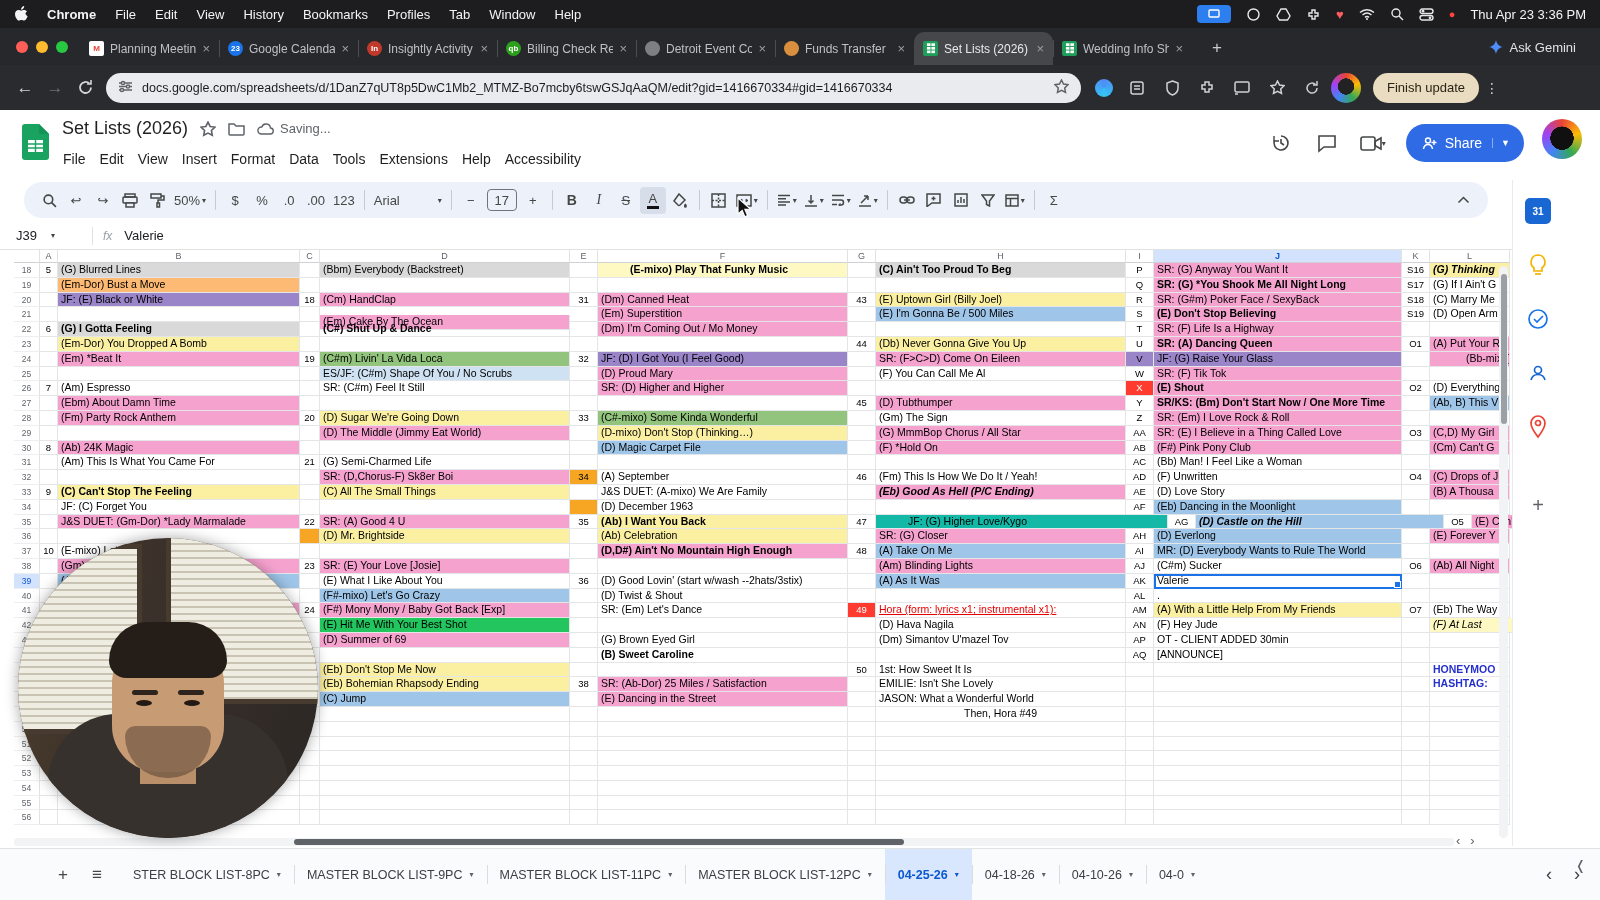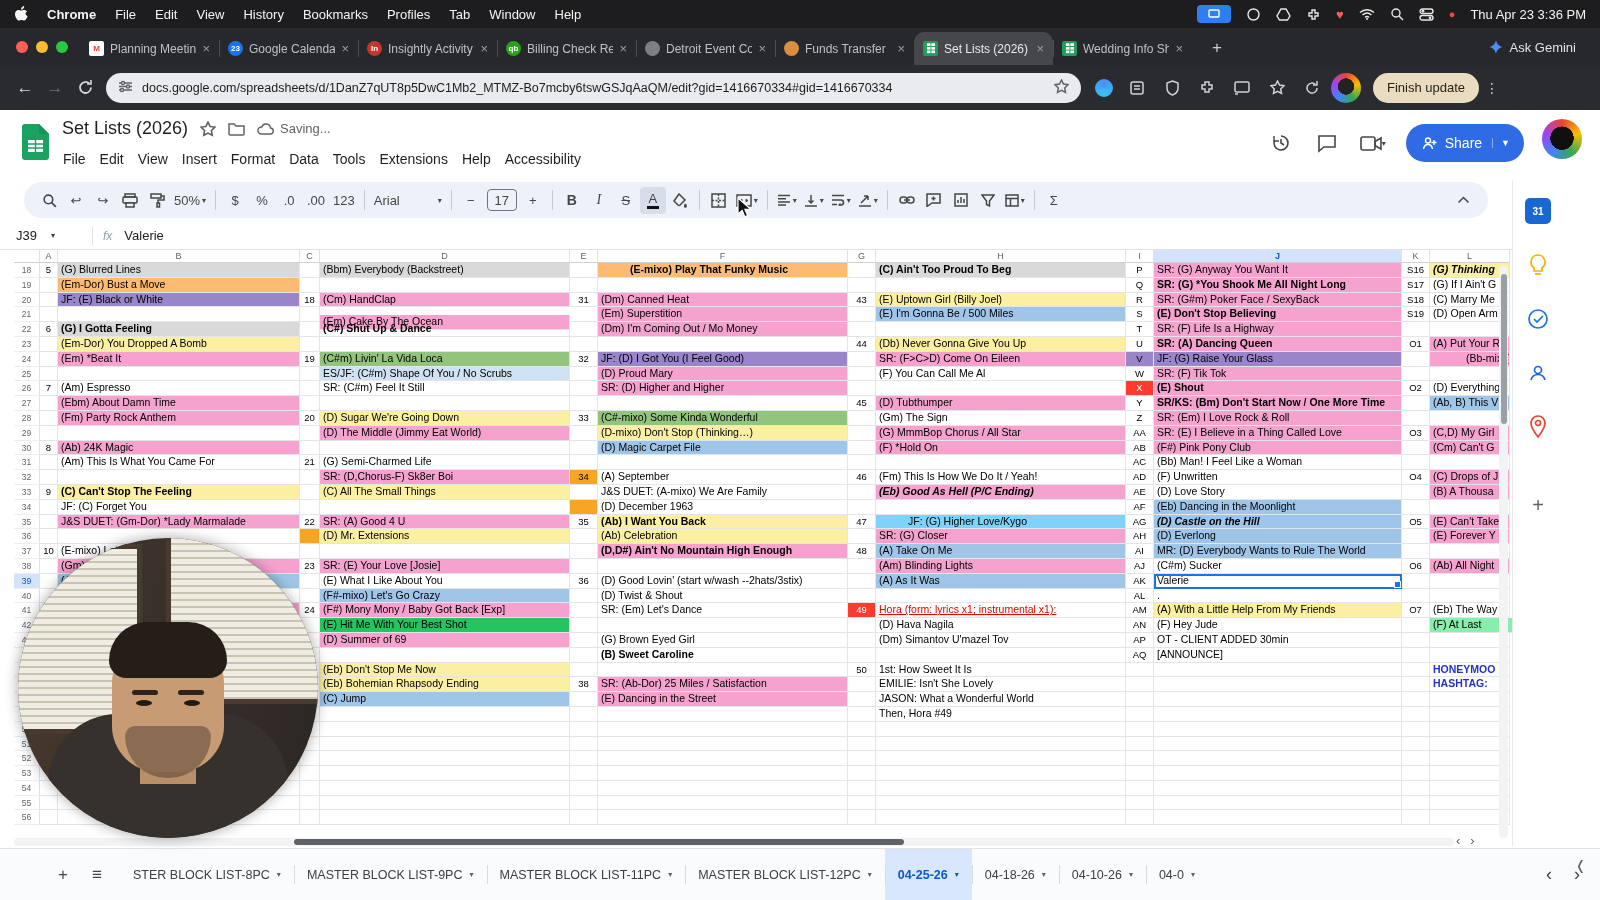--- a/index.html
+++ b/index.html
@@ -607,21 +607,21 @@
         <div class="gh" style="width: 80px;">L</div>
       </div>
     <div>
         <div class="grow">
           <div class="grh">18</div>
           <div class="gcell lab" style="width: 18px;">5</div>
           <div class="gcell" style="width: 242px; background: rgb(217, 217, 217);">(G) Blurred Lines</div>
           <div class="gcell lab" style="width: 20px;"></div>
           <div class="gcell" style="width: 250px; background: rgb(217, 217, 217);">(Bbm) Everybody (Backstreet)</div>
           <div class="gcell lab" style="width: 28px;"></div>
-          <div class="gcell" style="width: 250px; background: #fdba74; font-weight: bold; padding-left: 32px;">(E-mixo) Play That Funky Music</div>
+          <div class="gcell" style="width: 250px; background: #fef9c3; font-weight: bold; padding-left: 32px;">(E-mixo) Play That Funky Music</div>
           <div class="gcell lab" style="width: 28px;"></div>
           <div class="gcell" style="width: 250px; background: rgb(217, 217, 217); font-weight: bold;">(C) Ain't Too Proud To Beg</div>
           <div class="gcell lab" style="width: 28px;">P</div>
           <div class="gcell" style="width: 248px; background: rgb(246, 162, 207);">SR: (G) Anyway You Want It</div>
           <div class="gcell lab" style="width: 28px;">S16</div>
           <div class="gcell" style="width: 80px; background: rgb(251, 240, 162); font-weight: bold; font-style: italic;">(G) Thinking</div>
         </div>
         <div class="grow">
           <div class="grh">19</div>
           <div class="gcell lab" style="width: 18px;"></div>
@@ -864,32 +864,32 @@
         </div>
         <div class="grow">
           <div class="grh">35</div>
           <div class="gcell lab" style="width: 18px;"></div>
           <div class="gcell" style="width: 242px; background: rgb(246, 162, 207);">J&amp;S DUET: (Gm-Dor) *Lady Marmalade</div>
           <div class="gcell lab" style="width: 20px;">22</div>
           <div class="gcell" style="width: 250px; background: rgb(246, 162, 207);">SR: (A) Good 4 U</div>
           <div class="gcell lab" style="width: 28px;">35</div>
           <div class="gcell" style="width: 250px; background: rgb(251, 240, 162); font-weight: bold;">(Ab) I Want You Back</div>
           <div class="gcell lab" style="width: 28px;">47</div>
-          <div class="gcell" style="width: 250px; background: #7dd3fc; padding-left: 32px;">JF: (G) Higher Love/Kygo</div>
+          <div class="gcell" style="width: 292px; background: #14b8a6; padding-left: 32px;">JF: (G) Higher Love/Kygo</div>
           <div class="gcell lab" style="width: 28px;">AG</div>
           <div class="gcell" style="width: 248px; background: rgb(159, 197, 232); font-weight: bold; font-style: italic;">(D) Castle on the Hill</div>
           <div class="gcell lab" style="width: 28px;">O5</div>
           <div class="gcell" style="width: 80px; background: rgb(246, 162, 207);">(E) Can't Take</div>
         </div>
         <div class="grow">
           <div class="grh">36</div>
           <div class="gcell lab" style="width: 18px;"></div>
           <div class="gcell" style="width: 242px;"></div>
           <div class="gcell lab" style="width: 20px; background: rgb(246, 166, 35);"></div>
-          <div class="gcell" style="width: 250px; background: rgb(251, 240, 162);">(D) Mr. Extensions</div>
+          <div class="gcell" style="width: 250px; background: rgb(251, 240, 162);">(D) Mr. Brightside</div>
           <div class="gcell lab" style="width: 28px;"></div>
           <div class="gcell" style="width: 250px; background: rgb(251, 240, 162);">(Ab) Celebration</div>
           <div class="gcell lab" style="width: 28px;"></div>
           <div class="gcell" style="width: 250px; background: rgb(246, 162, 207);">SR: (G) Closer</div>
           <div class="gcell lab" style="width: 28px;">AH</div>
           <div class="gcell" style="width: 248px; background: rgb(159, 197, 232);">(D) Everlong</div>
           <div class="gcell lab" style="width: 28px;"></div>
           <div class="gcell" style="width: 80px; background: rgb(246, 162, 207);">(E) Forever Y</div>
         </div>
         <div class="grow">
@@ -973,21 +973,21 @@
           <div class="gcell" style="width: 242px;"></div>
           <div class="gcell lab" style="width: 20px;"></div>
           <div class="gcell" style="width: 250px; background: #22c55e;">(E) Hit Me With Your Best Shot</div>
           <div class="gcell lab" style="width: 28px;"></div>
           <div class="gcell" style="width: 250px;"></div>
           <div class="gcell lab" style="width: 28px;"></div>
           <div class="gcell" style="width: 250px;">(D) Hava Nagila</div>
           <div class="gcell lab" style="width: 28px;">AN</div>
           <div class="gcell" style="width: 248px;">(F) Hey Jude</div>
           <div class="gcell lab" style="width: 28px;"></div>
-          <div class="gcell" style="width: 104px; background: #86efac;">(F) At Last</div>
+          <div class="gcell" style="width: 104px; background: #fef9c3; font-style: italic;">(F) At Last</div>
         </div>
         <div class="grow">
           <div class="grh">44</div>
           <div class="gcell lab" style="width: 18px;"></div>
           <div class="gcell" style="width: 242px;"></div>
           <div class="gcell lab" style="width: 20px;"></div>
           <div class="gcell" style="width: 250px; background: rgb(246, 162, 207);">(D) Summer of 69</div>
           <div class="gcell lab" style="width: 28px;"></div>
           <div class="gcell" style="width: 250px;">(G) Brown Eyed Girl</div>
           <div class="gcell lab" style="width: 28px;"></div>
@@ -1059,21 +1059,21 @@
         </div>
         <div class="grow">
           <div class="grh">49</div>
           <div class="gcell lab" style="width: 18px;"></div>
           <div class="gcell" style="width: 242px;"></div>
           <div class="gcell lab" style="width: 20px;"></div>
           <div class="gcell" style="width: 250px;"></div>
           <div class="gcell lab" style="width: 28px;"></div>
           <div class="gcell" style="width: 250px;"></div>
           <div class="gcell lab" style="width: 28px;"></div>
-          <div class="gcell" style="width: 250px;">Then, Hora #49</div>
+          <div class="gcell" style="width: 250px; text-align: center;">Then, Hora #49</div>
           <div class="gcell lab" style="width: 28px;"></div>
           <div class="gcell" style="width: 248px;"></div>
           <div class="gcell lab" style="width: 28px;"></div>
           <div class="gcell" style="width: 80px;"></div>
         </div>
         <div class="grow">
           <div class="grh">50</div>
           <div class="gcell lab" style="width: 18px;"></div>
           <div class="gcell" style="width: 242px;"></div>
           <div class="gcell lab" style="width: 20px;"></div>

